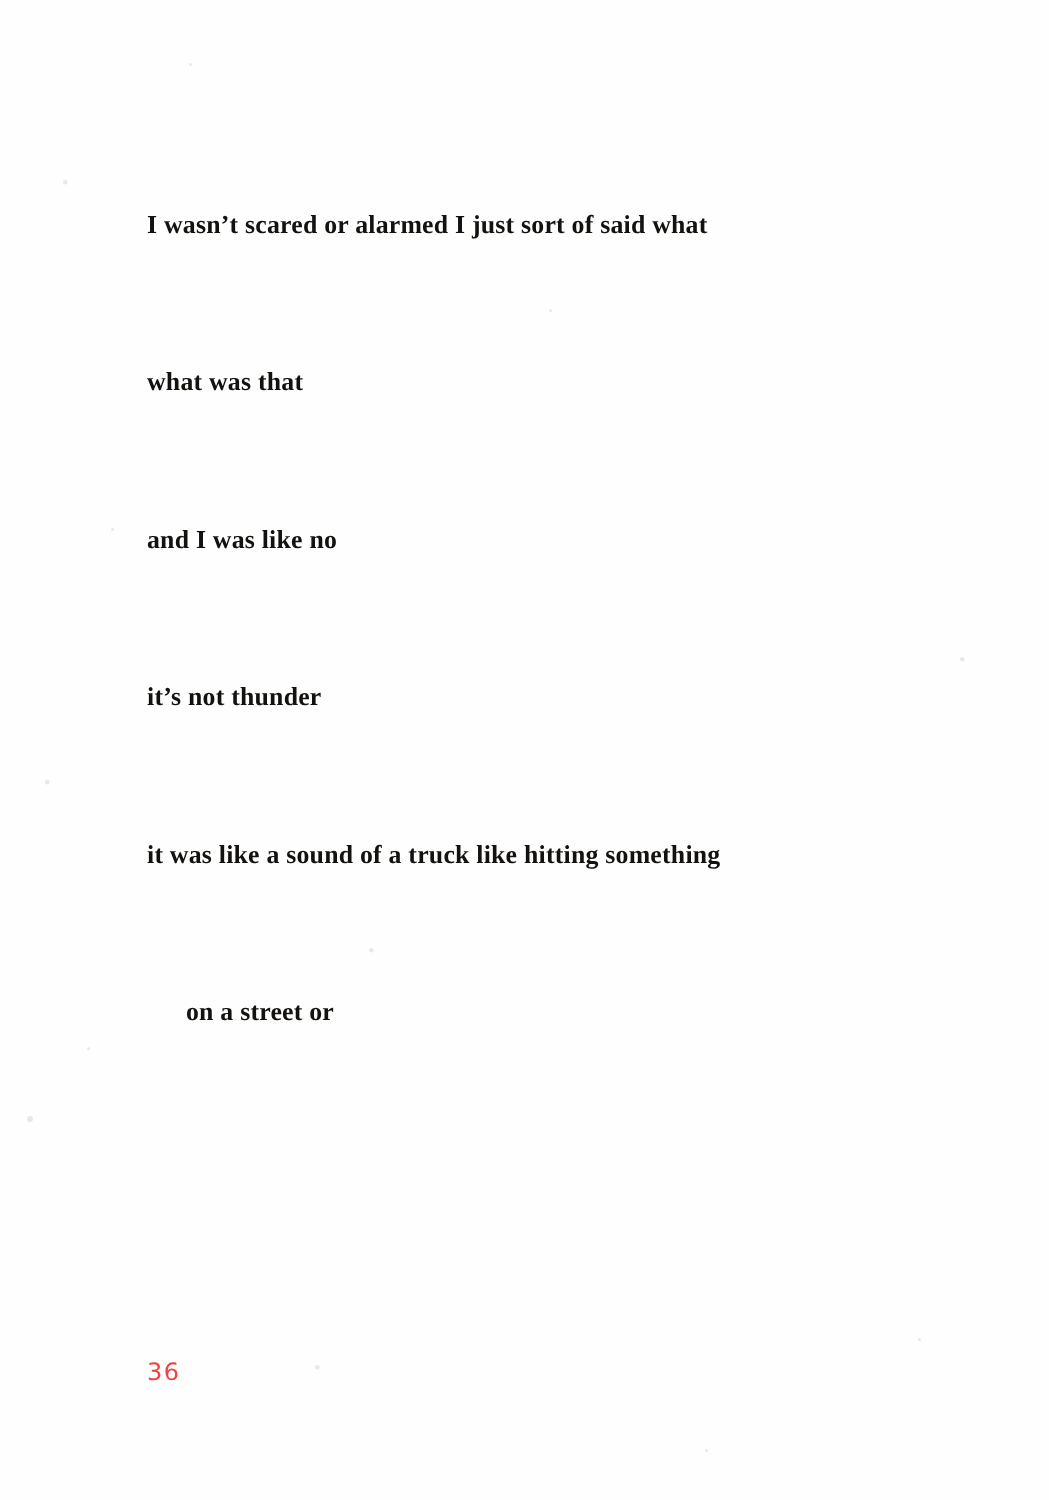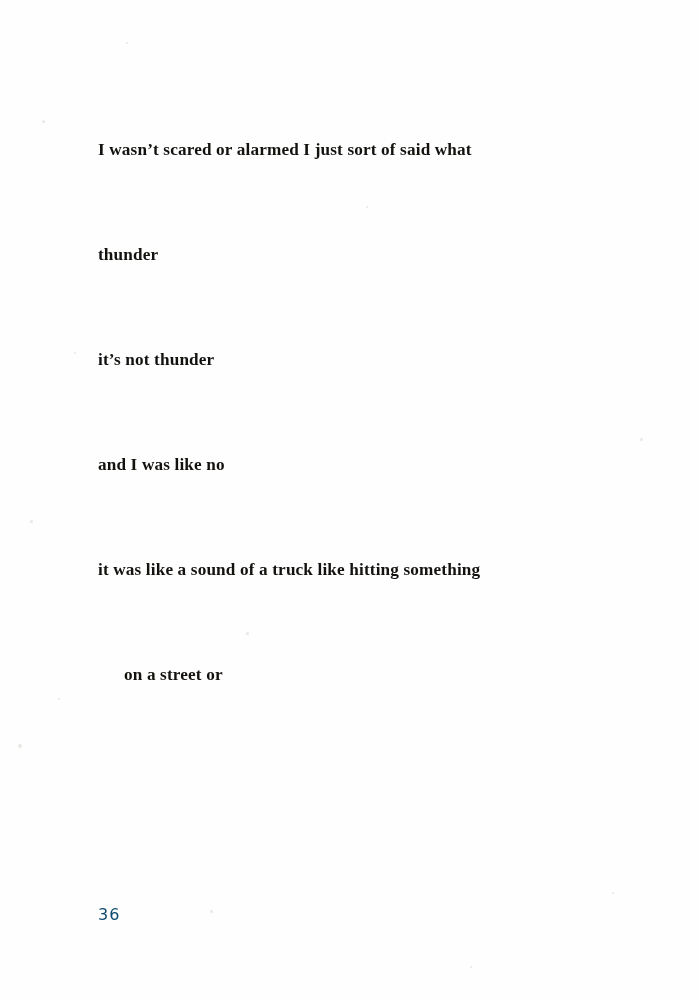--- a/index.html
+++ b/index.html
@@ -53,21 +53,21 @@
     padding-left: 26px;
   }
 
   .folio {
     position: absolute;
     left: 98px;
     top: 905px;
     font-family: "DejaVu Sans", sans-serif;
     font-size: 16px;
     letter-spacing: 1px;
-    color: #0c4a6e;
+    color: #ef4444;
   }
 </style>
 </head>
 <body>
 
 <div class="page">
 
   <div class="speck" style="left:42px;  top:120px;  width:3px; height:3px;"></div>
   <div class="speck" style="left:74px;  top:352px;  width:2px; height:2px;"></div>
   <div class="speck" style="left:30px;  top:520px;  width:3px; height:3px;"></div>
@@ -78,23 +78,23 @@
   <div class="speck" style="left:640px; top:438px;  width:3px; height:3px;"></div>
   <div class="speck" style="left:612px; top:892px;  width:2px; height:2px;"></div>
   <div class="speck" style="left:210px; top:910px;  width:3px; height:3px;"></div>
   <div class="speck" style="left:470px; top:966px;  width:2px; height:2px;"></div>
   <div class="speck" style="left:126px; top:42px;   width:2px; height:2px;"></div>
 
   <div class="content">
 
     <div class="stanza first">
       <div class="line">I wasn’t scared or alarmed I just sort of said what</div>
-      <div class="line">thunder</div>
+      <div class="line">what was that</div>
+      <div class="line">and I was like no</div>
       <div class="line">it’s not thunder</div>
-      <div class="line">and I was like no</div>
       <div class="line">it was like a sound of a truck like hitting something</div>
       <div class="line indent">on a street or</div>
       
     </div>
 
   </div>
 
   <div class="folio">36</div>
 
 </div>

